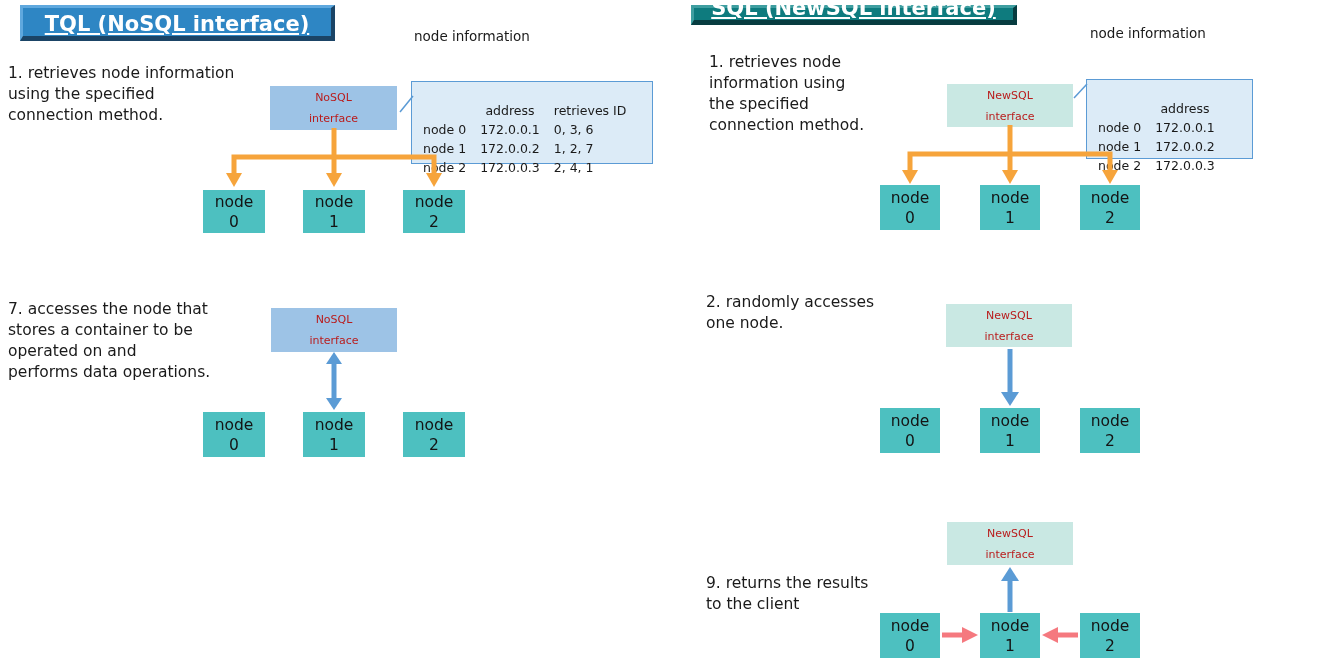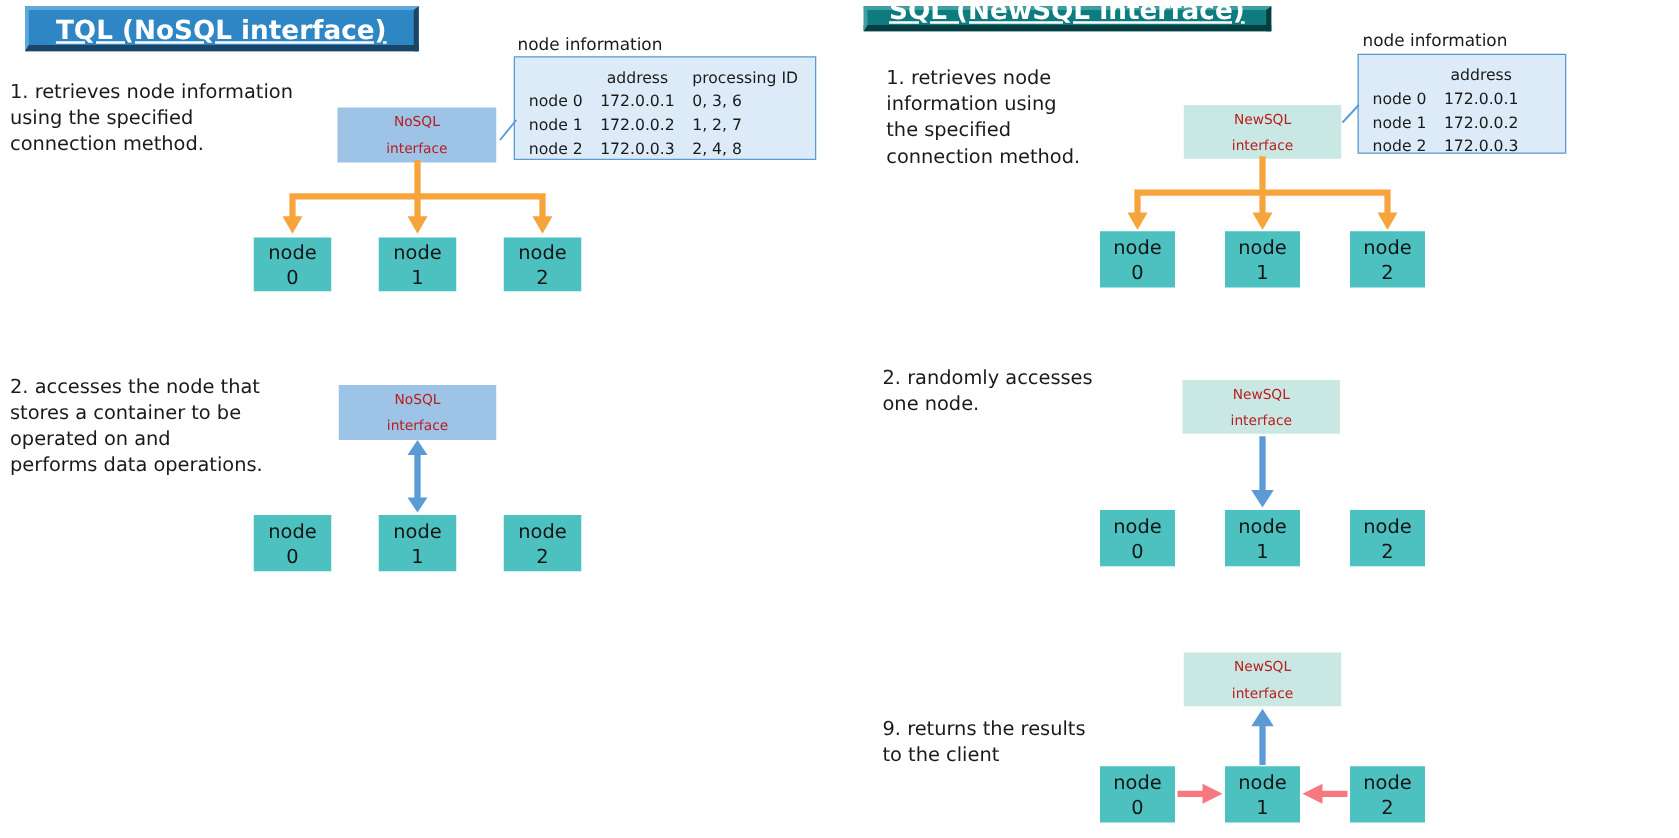--- a/index.html
+++ b/index.html
@@ -46,21 +46,21 @@
     background:var(--node-fill); color:#141414;
     display:flex; align-items:center; justify-content:center;
     text-align:center; font-size:15.5px; line-height:20px; white-space:pre-line;
   }
 
   .ninfo-label { position:absolute; font-size:13.5px; color:var(--text); }
 
   .ntable {
     position:absolute; background:var(--table-fill);
     border:1px solid var(--table-border);
-    font-size:12.5px; color:var(--text); padding:6px 4px;
+    font-size:12.5px; color:var(--text); padding:19px 4px;margin-top:36px;
   }
   .ntable table { border-collapse:collapse; }
   .ntable td { padding:0 7px; line-height:19px; white-space:nowrap; text-align:left; }
   .ntable tr.hdr td { text-align:center; }
 
   svg.arrows { position:absolute; left:0; top:0; pointer-events:none; }
   .sh-orange { stroke:var(--arrow-orange); stroke-width:5; fill:none; }
   .ah-orange { fill:var(--arrow-orange); stroke:none; }
   .sh-blue   { stroke:var(--arrow-blue); stroke-width:5; fill:none; }
   .ah-blue   { fill:var(--arrow-blue); stroke:none; }
@@ -88,49 +88,49 @@
 interface</div>
 
   <div class="ninfo-label" style="left:414px; top:28px;">node information</div>
 
   <div class="ntable" style="left:411px; top:45px; width:242px; height:83px;">
     <table>
       <tbody>
           <tr class="hdr">
         <td></td>
         <td>address</td>
-        <td>processing ID</td>
+        <td>retrieves ID</td>
       </tr>
       <tr>
         <td>node 0</td>
         <td>172.0.0.1</td>
         <td>0, 3, 6</td>
       </tr>
       <tr>
         <td>node 1</td>
         <td>172.0.0.2</td>
         <td>1, 2, 7</td>
       </tr>
       <tr>
         <td>node 2</td>
         <td>172.0.0.3</td>
-        <td>2, 4, 8</td>
+        <td>2, 4, 1</td>
       </tr>
     </tbody>
       </table>
   </div>
 
   <div class="nodebox" style="left:203px; top:190px; height:43px;">node
 0</div>
   <div class="nodebox" style="left:303px; top:190px; height:43px;">node
 1</div>
   <div class="nodebox" style="left:403px; top:190px; height:43px;">node
 2</div>
 
-  <div class="step" style="left:8px; top:299px;">2. accesses the node that
+  <div class="step" style="left:8px; top:299px;">7. accesses the node that
 stores a container to be
 operated on and
 performs data operations.</div>
 
   <div class="iface nosql" style="left:271px; top:308px; width:126px; height:44px;">NoSQL
 interface</div>
 
   <div class="nodebox" style="left:203px; top:412px;">node
 0</div>
   <div class="nodebox" style="left:303px; top:412px;">node

